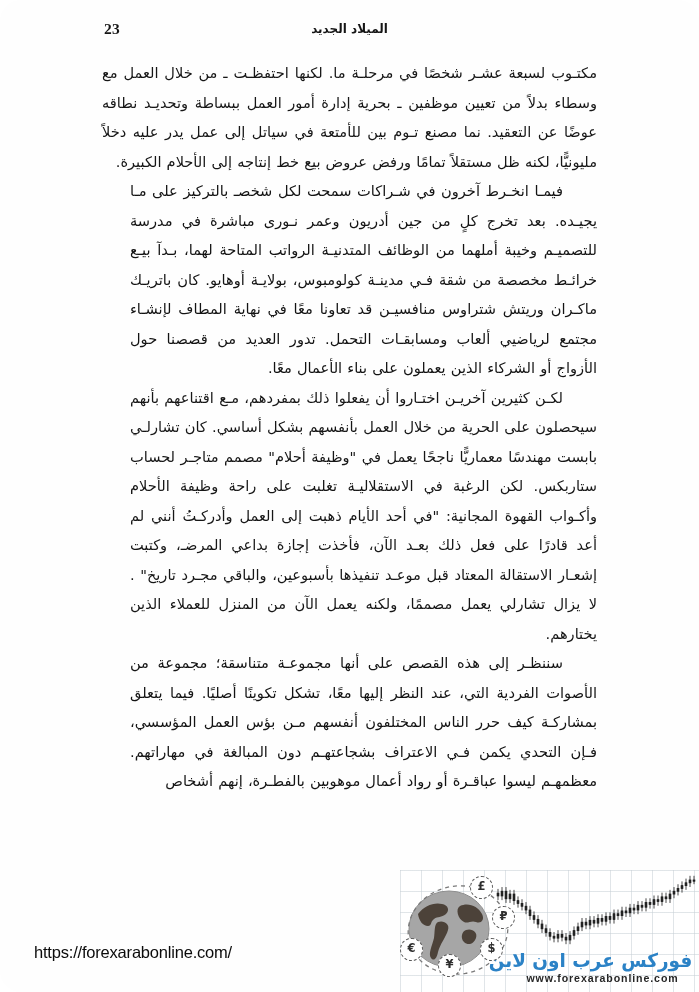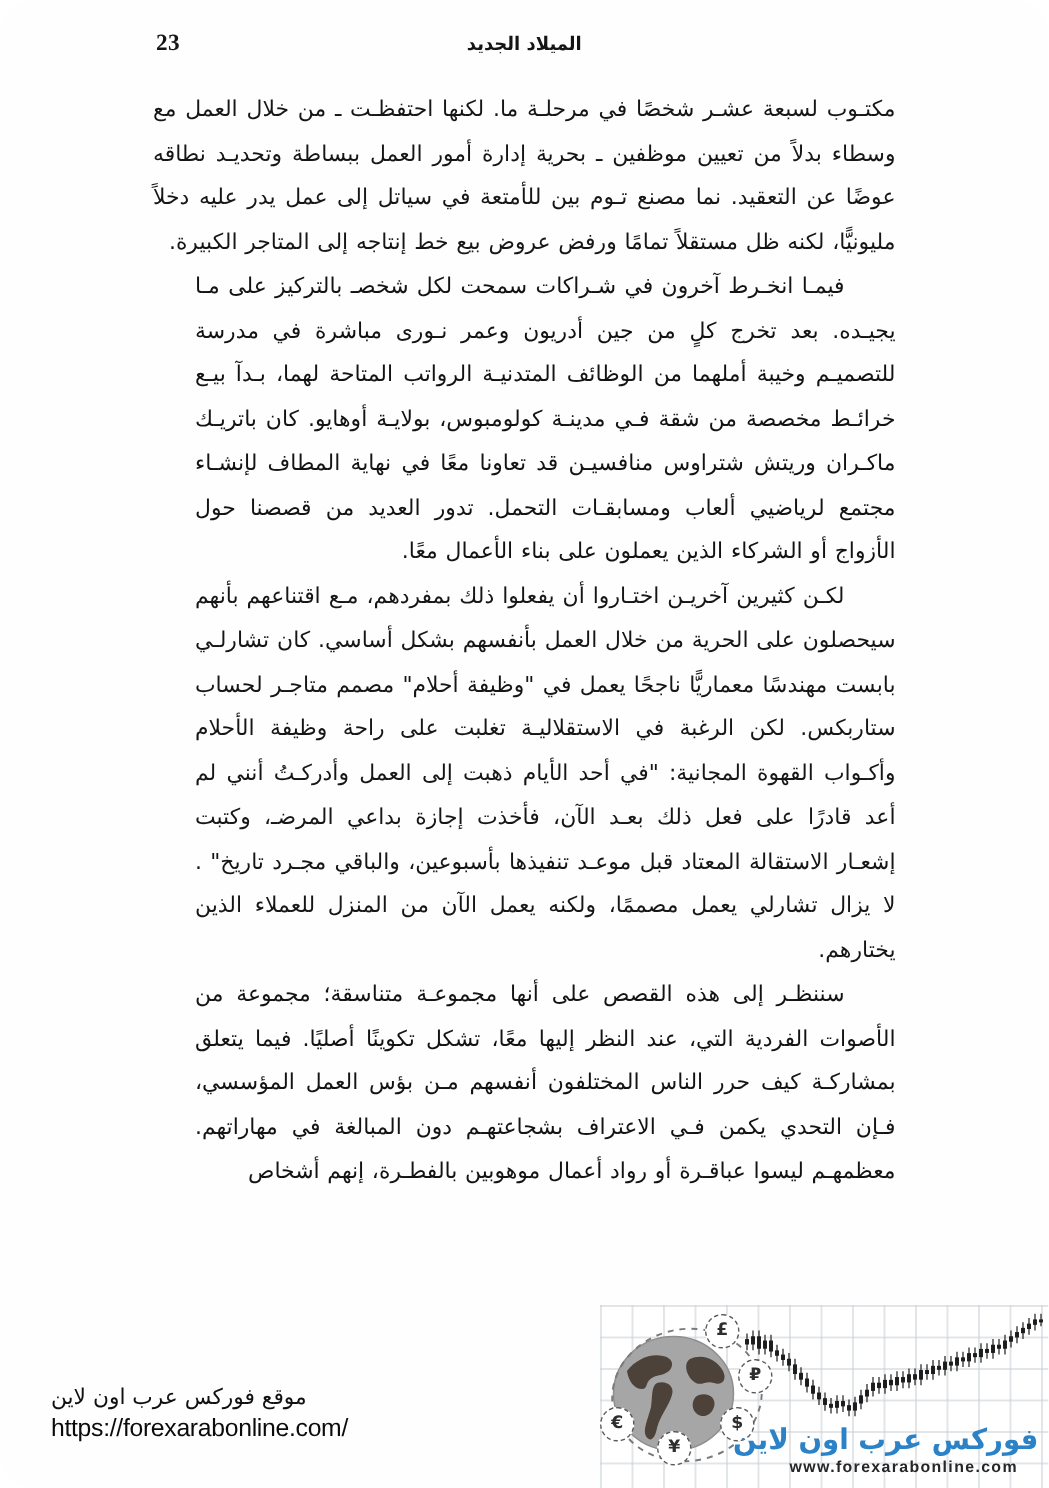--- a/index.html
+++ b/index.html
@@ -229,34 +229,33 @@
 
 <div class="page-sheet">
 
   <div class="running-head">
     <div class="folio">23</div>
     <div class="running-title">الميلاد الجديد</div>
   </div>
 
   <div class="text-column">
 
-    <p class="para">مكتـوب لسبعة عشـر شخصًا في مرحلـة ما. لكنها احتفظـت ـ من خلال العمل مع وسطاء بدلاً من تعيين موظفين ـ بحرية إدارة أمور العمل ببساطة وتحديـد نطاقه عوضًا عن التعقيد. نما مصنع تـوم بين للأمتعة في سياتل إلى عمل يدر عليه دخلاً مليونيًّا، لكنه ظل مستقلاً تمامًا ورفض عروض بيع خط إنتاجه إلى المتاجر الكبيرة.</p>
+    <p class="para">مكتـوب لسبعة عشـر شخصًا في مرحلـة ما. لكنها احتفظـت ـ من خلال العمل مع وسطاء بدلاً من تعيين موظفين ـ بحرية إدارة أمور العمل ببساطة وتحديـد نطاقه عوضًا عن التعقيد. نما مصنع تـوم بين للأمتعة في سياتل إلى عمل يدر عليه دخلاً مليونيًّا، لكنه ظل مستقلاً تمامًا ورفض عروض بيع خط إنتاجه إلى الأحلام الكبيرة.</p>
 
     <p class="para indent">فيمـا انخـرط آخرون في شـراكات سمحت لكل شخصـ بالتركيز على مـا يجيـده. بعد تخرج كلٍ من جين أدريون وعمر نـورى مباشرة في مدرسة للتصميـم وخيبة أملهما من الوظائف المتدنيـة الرواتب المتاحة لهما، بـدآ بيـع خرائـط مخصصة من شقة فـي مدينـة كولومبوس، بولايـة أوهايو. كان باتريـك ماكـران وريتش شتراوس منافسيـن قد تعاونا معًا في نهاية المطاف لإنشـاء مجتمع لرياضيي ألعاب ومسابقـات التحمل. تدور العديد من قصصنا حول الأزواج أو الشركاء الذين يعملون على بناء الأعمال معًا.</p>
 
     <p class="para indent">لكـن كثيرين آخريـن اختـاروا أن يفعلوا ذلك بمفردهم، مـع اقتناعهم بأنهم سيحصلون على الحرية من خلال العمل بأنفسهم بشكل أساسي. كان تشارلـي بابست مهندسًا معماريًّا ناجحًا يعمل في "وظيفة أحلام" مصمم متاجـر لحساب ستاربكس. لكن الرغبة في الاستقلاليـة تغلبت على راحة وظيفة الأحلام وأكـواب القهوة المجانية: "في أحد الأيام ذهبت إلى العمل وأدركـتُ أنني لم أعد قادرًا على فعل ذلك بعـد الآن، فأخذت إجازة بداعي المرضـ، وكتبت إشعـار الاستقالة المعتاد قبل موعـد تنفيذها بأسبوعين، والباقي مجـرد تاريخ" . لا يزال تشارلي يعمل مصممًا، ولكنه يعمل الآن من المنزل للعملاء الذين يختارهم.</p>
 
     <p class="para indent"><span>سننظـر إلى هذه القصص على أنها مجموعـة </span><span class="em">متناسقة</span><span>؛ مجموعة من الأصوات الفردية التي، عند النظر إليها معًا، تشكل تكوينًا أصليًا. فيما يتعلق بمشاركـة كيف حرر الناس المختلفون أنفسهم مـن بؤس العمل المؤسسي، فـإن التحدي يكمن فـي الاعتراف بشجاعتهـم دون المبالغة في مهاراتهم. معظمهـم ليسوا عباقـرة أو رواد أعمال موهوبين بالفطـرة، إنهم أشخاص</span></p>
 
   </div>
 
   <div class="footer-zone">
 
     <div class="site-credit">
-      <div class="site-credit-ar">موقع فوركس عرب اون لاين</div>
       <div class="site-credit-url">https://forexarabonline.com/</div>
     </div>
 
     <div class="banner">
       <div class="banner-inner">
 
         <svg class="globe" viewBox="0 0 82 82">
           <ellipse cx="41" cy="41" rx="40" ry="38" fill="#a6a6a6"></ellipse>
           <path d="M10 26 C16 18, 26 14, 34 16 C40 17, 42 22, 38 26 C33 30, 30 28, 26 31 C22 34, 24 38, 20 38 C15 38, 11 33, 10 26 Z" fill="#4c4239"></path>
           <path d="M30 34 C36 32, 42 36, 40 42 C38 49, 32 56, 30 64 C29 70, 26 74, 23 70 C20 66, 24 58, 26 50 C27 44, 26 36, 30 34 Z" fill="#4c4239"></path>

